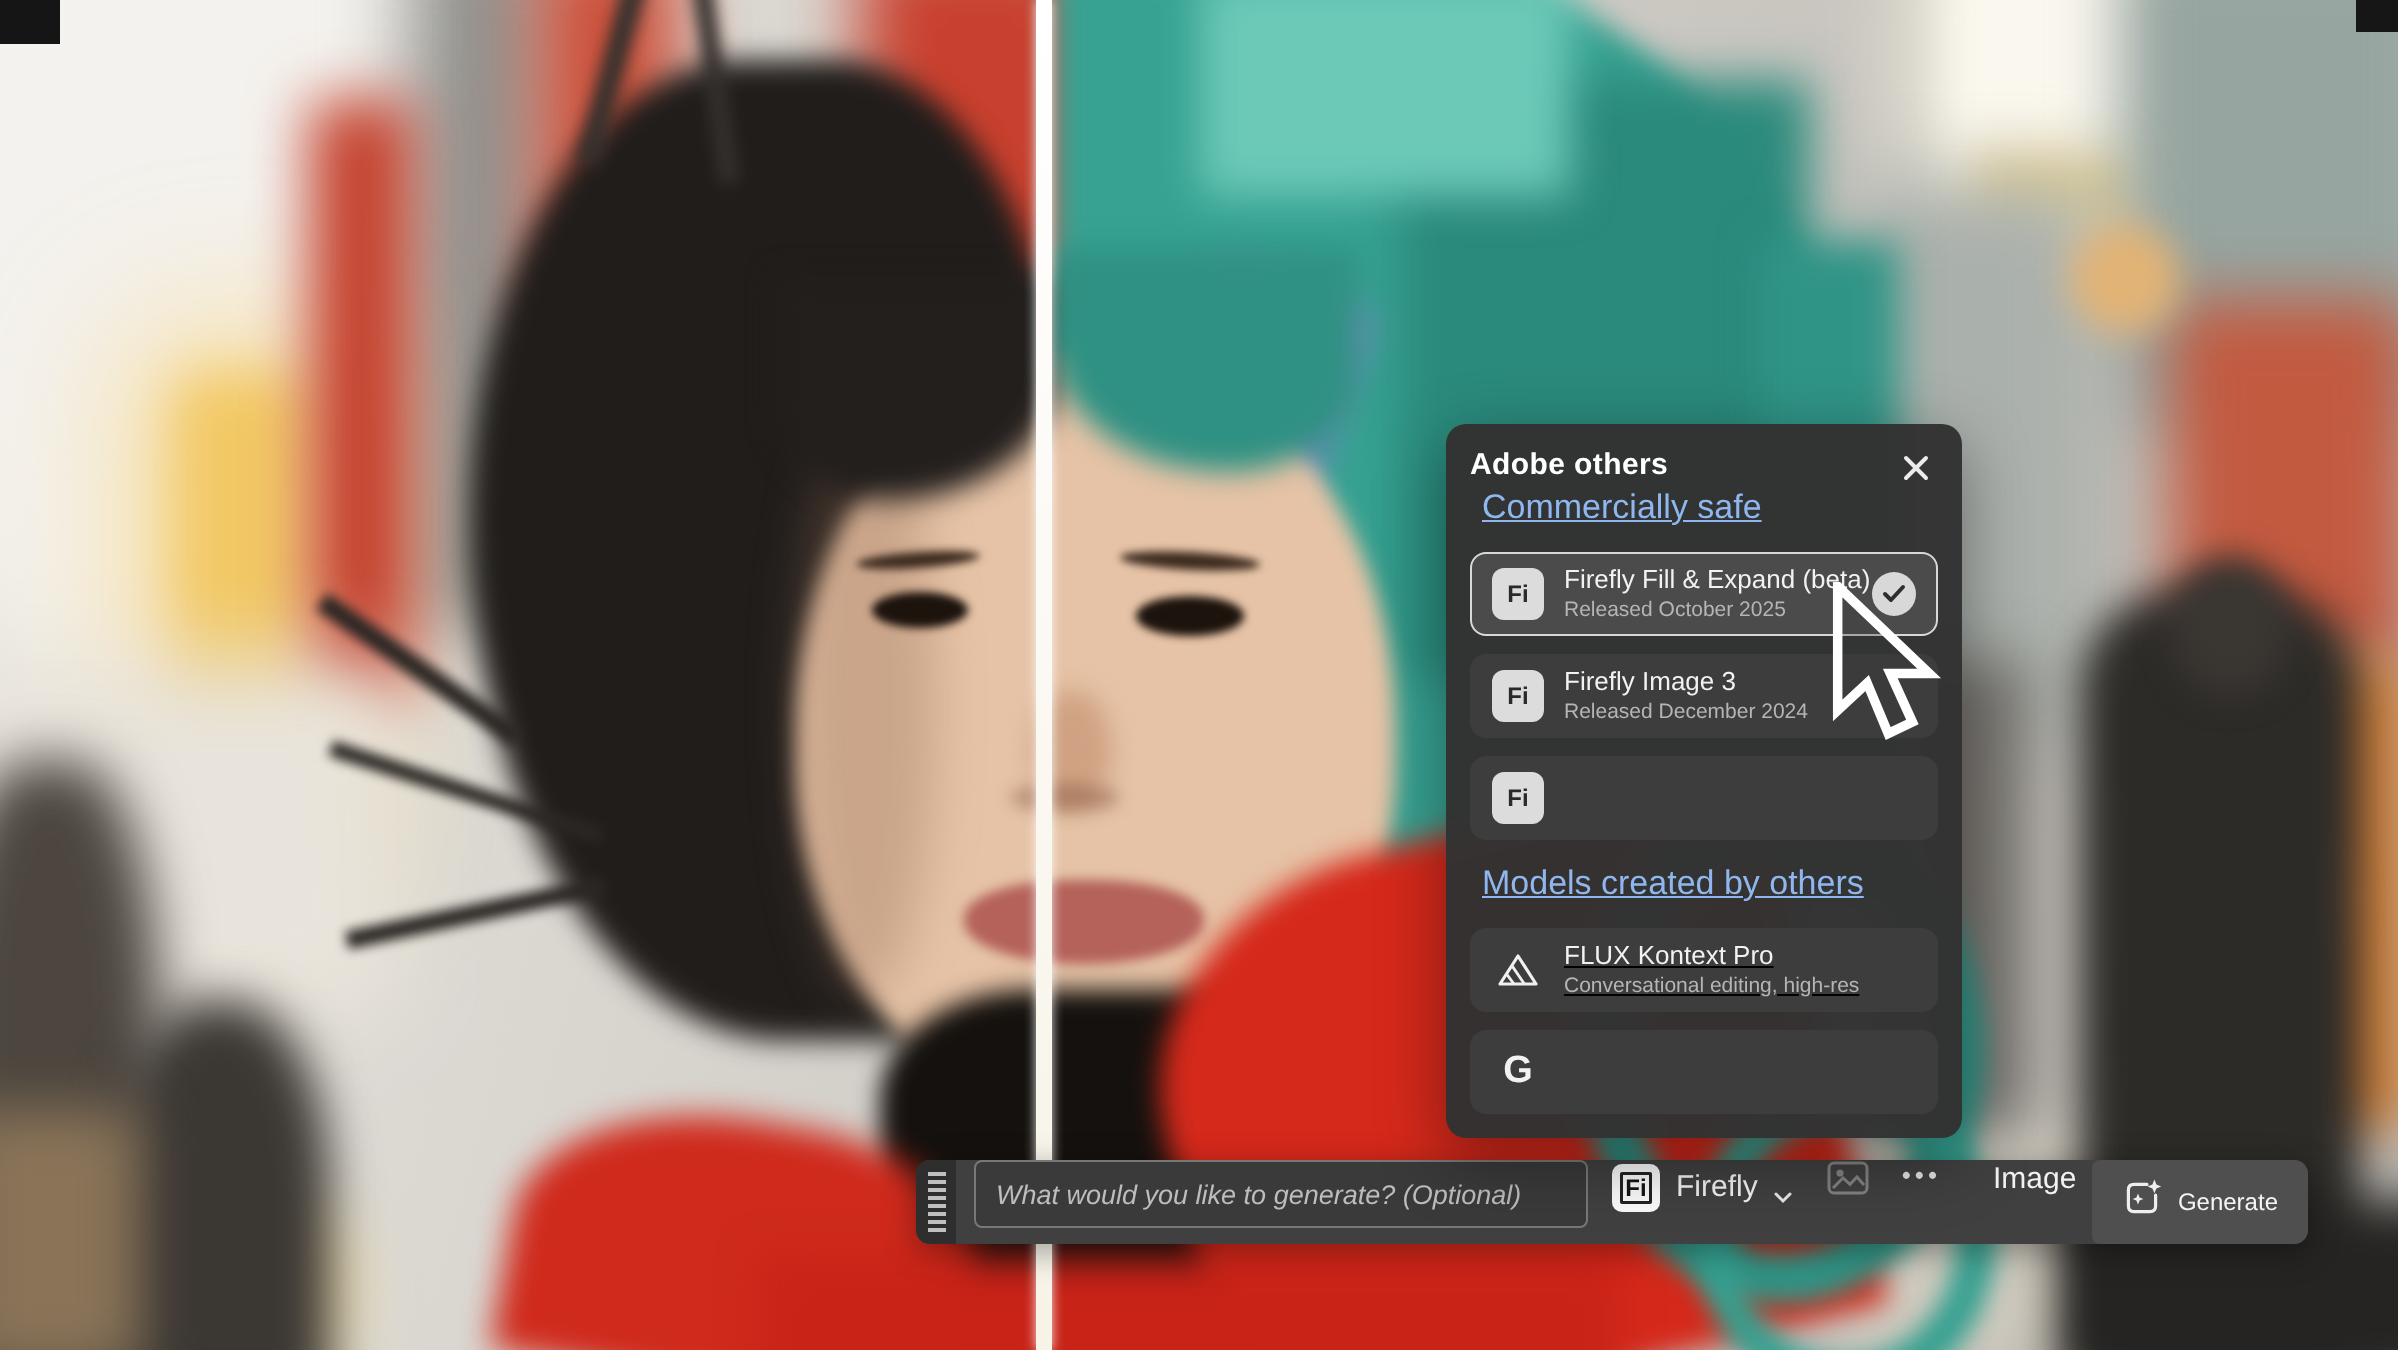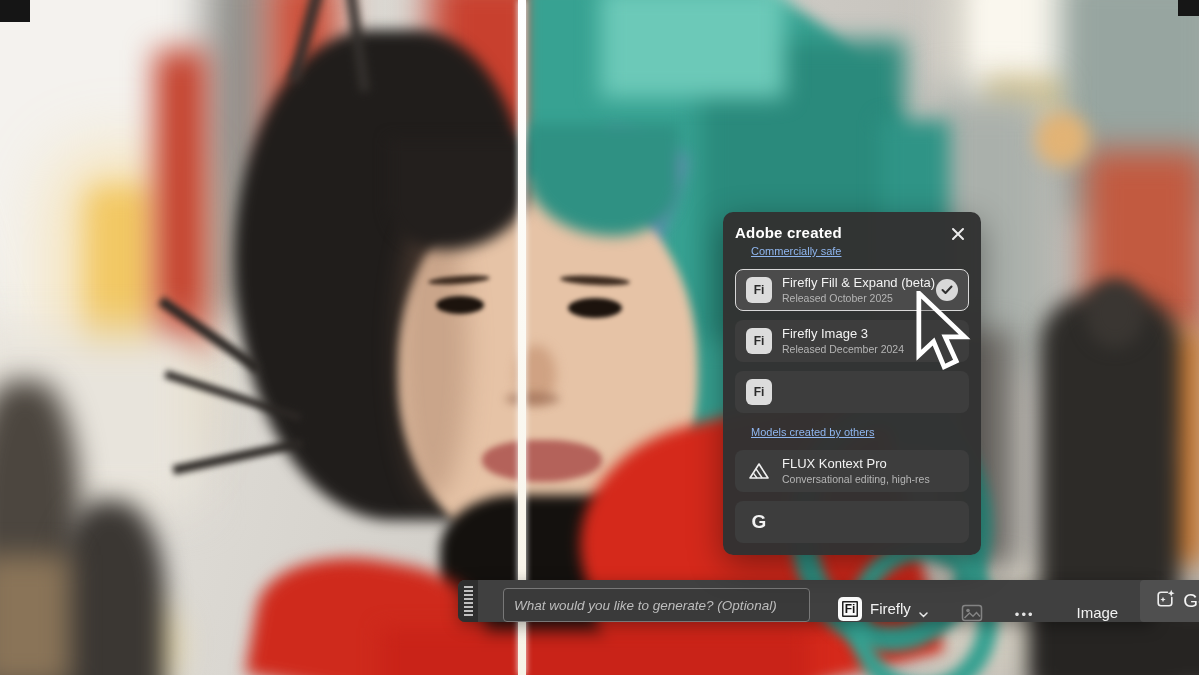--- a/index.html
+++ b/index.html
@@ -64,55 +64,55 @@
   .w-curl2{left:848px;top:540px;width:110px;height:120px;border:20px solid #35a090;border-radius:50%;filter:blur(6px);}
   .corner-tl{left:0;top:0;width:30px;height:22px;background:#151515;}
   .corner-tr{left:1178px;top:0;width:21px;height:16px;background:#161616;}
   .divider-line{left:518px;top:0;width:8px;height:675px;background:linear-gradient(180deg,#ffffff,#f7f3e7);box-shadow:0 0 6px rgba(255,255,255,.85);z-index:2;}
 
   
   .model-panel{position:absolute;left:723px;top:212px;width:258px;background:rgba(50,50,50,.98);
                border-radius:10px;padding:12px;box-sizing:border-box;z-index:5;box-shadow:0 10px 34px rgba(0,0,0,.4);}
   .panel-title{color:#fff;font-size:15px;font-weight:bold;letter-spacing:.2px;}
   .close-btn{position:absolute;top:12px;right:12px;width:22px;height:22px;background:none;border:none;padding:2px;cursor:pointer;}
-  .panel-link{display:inline-block;color:#8fb6ef;font-size:11px;text-decoration:underline;margin:3px 16px 12px;cursor:pointer;}
+  .panel-link{display:inline-block;color:#8fb6ef;font-size:17px;text-decoration:underline;margin:3px 6px 12px;cursor:pointer;}
   .model-item{display:flex;align-items:center;gap:10px;background:#3d3d3d;border:1.5px solid transparent;
               border-radius:8px;padding:5px 10px;height:42px;box-sizing:border-box;margin-bottom:9px;cursor:pointer;}
   .model-item.selected{background:#4b4b4b;border-color:#d8d8d8;}
   .fi-badge{width:26px;height:26px;flex:0 0 26px;background:#dcdcdc;border-radius:6px;color:#2a2a2a;
             font-weight:bold;font-size:12px;display:flex;align-items:center;justify-content:center;}
   .g-badge{width:26px;flex:0 0 26px;color:#f2f2f2;font-weight:bold;font-size:19px;text-align:center;}
   .logo-slot{width:26px;flex:0 0 26px;display:flex;align-items:center;justify-content:center;}
   .item-text{display:flex;flex-direction:column;line-height:1.25;min-width:0;}
   .item-title{color:#f2f2f2;font-size:13px;white-space:nowrap;}
   .item-sub{color:#b5b5b5;font-size:10.5px;white-space:nowrap;}
   .check{margin-left:auto;width:22px;height:22px;border-radius:50%;background:#d8d8d8;display:flex;align-items:center;justify-content:center;flex:0 0 22px;}
   .partner-header{display:flex;align-items:center;gap:8px;margin-top:16px;color:#fff;font-size:15px;font-weight:bold;}
   .crown-badge{width:20px;height:20px;border-radius:50%;background:linear-gradient(135deg,#7a6cf0,#4a3cc8);
                display:flex;align-items:center;justify-content:center;}
 
   
   .prompt-bar{position:absolute;left:458px;top:580px;width:696px;height:42px;background:#404040;border-radius:7px;
-              display:flex;align-items:flex-end;z-index:4;box-shadow:0 4px 16px rgba(0,0,0,.35);gap:16px;}
+              display:flex;align-items:flex-start;z-index:4;box-shadow:0 4px 16px rgba(0,0,0,.35);}
   .grip{width:20px;height:42px;background:#2e2e2e;border-radius:7px 0 0 7px;display:flex;align-items:center;justify-content:center;flex:0 0 20px;cursor:grab;}
   .grip-dashes{width:9px;height:30px;background:repeating-linear-gradient(#bfbfbf 0 2px,transparent 2px 4px);}
   .prompt-input{margin-left:9px;width:285px;height:32px;background:#3a3a3a;border:1px solid #787878;border-radius:4px;
                 color:#e8e8e8;font-style:italic;font-size:13.5px;padding:0 10px;font-family:"Liberation Sans",sans-serif;outline:none;flex:0 0 auto;}
   .prompt-input::placeholder{color:#bdbdbd;font-style:italic;}
   .model-chip{display:flex;align-items:center;gap:8px;margin-left:12px;cursor:pointer;}
   .fi-badge-bar{width:24px;height:24px;background:#fafafa;border-radius:5px;color:#151515;font-weight:bold;font-size:12px;
                 display:flex;align-items:center;justify-content:center;box-shadow:inset 0 0 0 4px #fafafa,inset 0 0 0 5.5px #222;}
   .chip-label{color:#f2f2f2;font-size:15px;}
   .chip-chevron{margin-top:9px;}
   .bar-icon-btn{margin-left:17px;background:none;border:none;padding:0;display:flex;align-items:center;cursor:pointer;}
   .dots{margin-left:16px;color:#e3e3e3;font-size:13px;letter-spacing:2px;cursor:pointer;}
   .cancel-btn{margin-left:20px;background:none;border:none;color:#f2f2f2;font-size:15px;cursor:pointer;font-family:"Liberation Sans",sans-serif;}
   .generate-section{margin-left:auto;height:42px;background:#4f4f4f;border-radius:4px 7px 7px 4px;display:flex;align-items:center;
                     gap:8px;padding:0 15px;cursor:pointer;}
-  .generate-label{color:#f5f5f5;font-size:19px;}
+  .generate-label{color:#f5f5f5;font-size:12px;}
 
   .cursor-arrow{position:absolute;left:910px;top:291px;z-index:9;pointer-events:none;}
 </style>
 </head>
 <body>
 
 <div class="stage">
 
   <div>
     <div class="blob b-white-band"></div>
@@ -167,21 +167,21 @@
     <div class="blob w-coat-l"></div>
     <div class="blob w-coat-b"></div>
     <div class="blob w-curl1"></div>
     <div class="blob w-curl2"></div>
     <div class="blob corner-tl"></div>
     <div class="blob corner-tr"></div>
     <div class="blob divider-line"></div>
   </div>
 
   <div class="model-panel">
-    <div class="panel-title">Adobe created</div>
+    <div class="panel-title">Adobe others</div>
     <button class="close-btn" aria-label="close">
       <svg width="16" height="16" viewBox="0 0 16 16">
           <path d="M3 3 L13 13 M13 3 L3 13" stroke="#ececec" stroke-width="2" stroke-linecap="round"></path>
         </svg>
     </button>
     <a class="panel-link">Commercially safe</a>
 
     <div class="model-item selected">
       <span class="fi-badge">Fi</span>
       <span class="item-text">
@@ -202,21 +202,21 @@
         <span class="item-sub">Released December 2024</span>
       </span>
     </div>
 
     <div class="model-item">
       <span class="fi-badge">Fi</span>
     </div>
 
     <a class="panel-link">Models created by others</a>
 
-    <div class="model-item" style="margin-bottom:9px;">
+    <div class="model-item" style="margin-bottom:9px;text-decoration:underline;">
       <span class="logo-slot">
         <svg width="22" height="18" viewBox="0 0 22 18">
           <path d="M11 2 L20 16 L2 16 Z" fill="none" stroke="#f0f0f0" stroke-width="1.6" stroke-linejoin="round"></path>
           <path d="M8.2 7.2 L14.2 16 M5.6 11.4 L9 16" stroke="#f0f0f0" stroke-width="1.4"></path>
         </svg>
       </span>
       <span class="item-text">
         <span class="item-title">FLUX Kontext Pro</span>
         <span class="item-sub">Conversational editing, high-res</span>
       </span>

